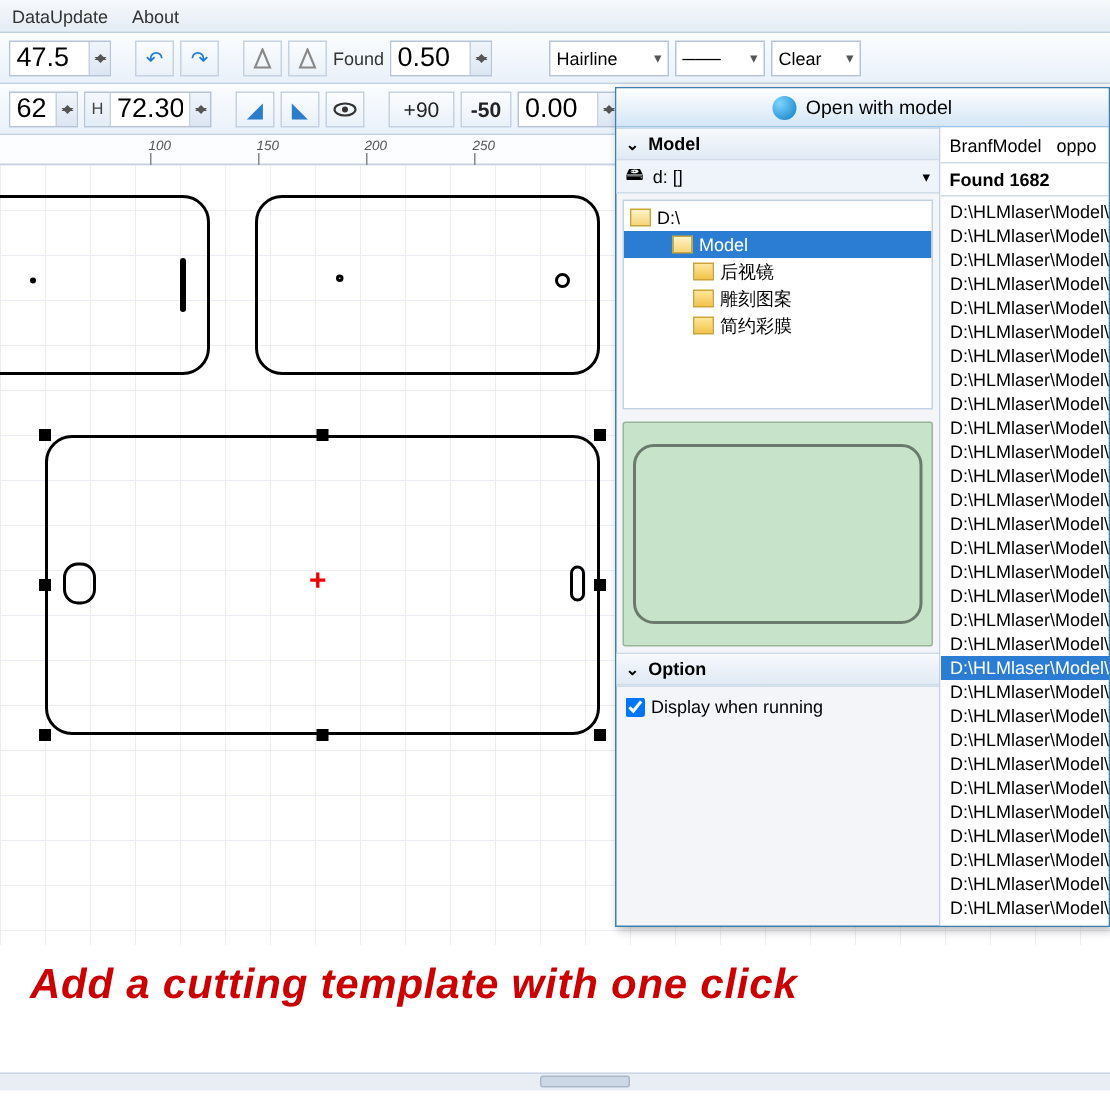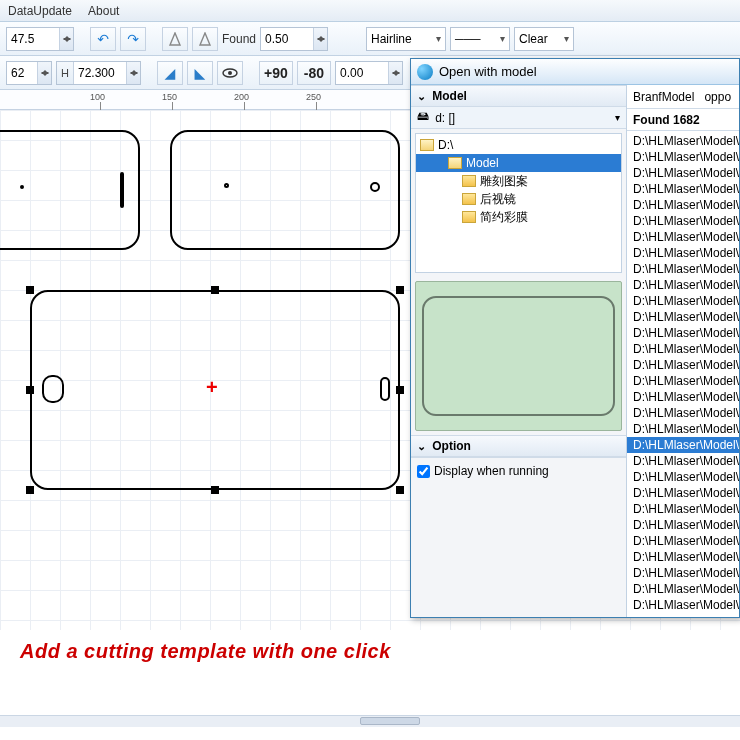--- a/index.html
+++ b/index.html
@@ -3,51 +3,51 @@
 <meta charset="utf-8">
 <style>
 * { box-sizing: border-box; margin: 0; padding: 0; font-family: "Segoe UI", Tahoma, sans-serif; }
 body { width: 740px; height: 740px; background: #fff; overflow: hidden; position: relative; font-size: 12px; }
 
 .menubar { height: 22px; background: linear-gradient(#f6f9fc,#e4ecf5); border-bottom: 1px solid #bcd0e2; display: flex; align-items: center; padding-left: 8px; gap: 16px; font-size: 12px; color: #333; }
 .toolbar1, .toolbar2 { display: flex; align-items: center; gap: 4px; padding: 4px 6px; background: linear-gradient(#fbfdff,#e9f1f9); border-bottom: 1px solid #c2d2e3; height: 34px; }
 
 .numbox { display:flex; align-items:center; border:1px solid #b5c4d6; background:#fff; height:24px; }
 .numbox .lbl { background: linear-gradient(#f4f8fc,#e3edf6); border-right:1px solid #c5d2e2; padding:0 4px; height:100%; display:flex; align-items:center; font-size:11px; color:#444;}
-.numbox input { border:none; width:52px; text-align:left; padding:0 4px; font-size:12px; height:100%; outline:none;}
+.numbox input { border:none; width:52px; text-align:left; padding:0 4px; font-size:18px; height:100%; outline:none;}
 .numbox .stepper { width:14px; background:linear-gradient(#f0f5fb,#dce6f2); border-left:1px solid #c5d2e2; height:100%; position:relative;}
 .numbox .stepper::before{content:"";position:absolute;left:3px;top:4px;border:4px solid transparent;border-bottom-color:#555;}
 .numbox .stepper::after{content:"";position:absolute;left:3px;bottom:4px;border:4px solid transparent;border-top-color:#555;}
 
 .tbtn { width:26px; height:24px; border:1px solid #c5d2e2; background:linear-gradient(#fbfdff,#e9f1f8); display:flex; align-items:center; justify-content:center; font-size:14px; color:#2b6fbf; cursor:pointer;}
 .sep { width:8px; }
 .steplabel { font-size:12px; color:#333; }
 
 .combo { border:1px solid #b5c4d6; background:#fff; height:24px; display:flex; align-items:center; padding:0 4px; font-size:12px; min-width:80px;}
 .combo .arrow{ margin-left:auto; font-size:10px; color:#555;}
 
 .ruler-h { height:20px; background:#fcfdff; border-bottom:1px solid #c5d2e2; position:relative; font-size:9px; color:#555;}
 .ruler-h .tick{position:absolute;top:0;height:20px;}
 .ruler-h .tick::before{content:"";position:absolute;bottom:0;left:0;width:1px;height:8px;background:#888;}
-.ruler-h .lbl{position:absolute;bottom:8px;left:-10px;width:24px;text-align:left;}
+.ruler-h .lbl{position:absolute;bottom:8px;left:-10px;width:24px;text-align:right;font-style:italic;}
 
 .canvas-area { position:relative; height:520px; background:#fff; overflow:hidden;}
 .grid { position:absolute; inset:0;
   background-image:
     linear-gradient(#eaeef4 1px,transparent 1px),
     linear-gradient(90deg,#eaeef4 1px,transparent 1px);
   background-size: 30px 30px;
 }
 
 .shape{position:absolute;border:2px solid #000;border-radius:18px;background:transparent;}
 .handle{position:absolute;width:8px;height:8px;background:#000;}
 .crosshair{position:absolute;color:#e00;font-size:20px;font-weight:bold;}
 
 .floating-panel { position:absolute; top:58px; left:410px; width:330px; height:560px; background:#f3f5f8; border:1px solid #3c7fb1; box-shadow:2px 2px 6px rgba(0,0,0,.3);}
-.fp-title{height:26px;background:linear-gradient(#fdfeff,#d5e6f6);border-bottom:1px solid #9cc4e4;display:flex;align-items:center;gap:6px;padding:0 6px;font-size:13px;color:#000;}
+.fp-title{height:26px;background:linear-gradient(#fdfeff,#d5e6f6);border-bottom:1px solid #9cc4e4;display:flex;align-items:center;gap:6px;padding:0 6px;font-size:13px;color:#000;justify-content:center;}
 .fp-icon{width:16px;height:16px;border-radius:50%;background:radial-gradient(circle at 30% 30%,#7fd4ff,#0a7dc5);}
 .fp-panels{display:flex;height:calc(100% - 26px);}
 .fp-left{width:216px;border-right:1px solid #c2d2e3;display:flex;flex-direction:column;}
 .fp-right{flex:1;background:#fff;overflow:hidden;display:flex;flex-direction:column;}
 
 .acc-hdr{height:22px;background:linear-gradient(#f6f9fd,#e1eaf4);border-top:1px solid #cfdbe8;border-bottom:1px solid #cfdbe8;display:flex;align-items:center;gap:6px;padding:0 6px;font-weight:bold;font-size:12px;}
 .acc-hdr .chev{font-size:11px;}
 .drive-row{height:22px;background:#eef4fa;border-bottom:1px solid #cfdbe8;display:flex;align-items:center;padding:0 6px;gap:6px;font-size:12px;}
 .tree{flex:0 0 140px;background:#fff;border:1px solid #c2d2e3;margin:4px;overflow:auto;font-size:12px;padding:2px 0;}
 .tree .row{display:flex;align-items:center;height:18px;padding-left:4px;gap:4px;cursor:default;white-space:nowrap;}
@@ -60,21 +60,21 @@
 .opt-area{padding:6px;display:flex;flex-direction:column;gap:6px;border-top:1px solid #cfdbe8;}
 .dlbtn{height:26px;border:1px solid #a6b8cc;background:linear-gradient(#fdfeff,#e6eef7);font-size:12px;}
 .checkbox-row{display:flex;align-items:center;gap:4px;font-size:12px;}
 
 .brand-row{height:24px;border-bottom:1px solid #cfdbe8;display:flex;align-items:center;gap:10px;padding:0 6px;font-size:12px;}
 .found-row{height:22px;border-bottom:1px solid #cfdbe8;padding:0 6px;font-weight:bold;display:flex;align-items:center;font-size:12px;}
 .list{flex:1;overflow:auto;font-family:Consolas,monospace;font-size:12px;line-height:16px;padding:2px 0;}
 .list .li{padding:0 6px;white-space:nowrap;}
 .list .li.sel{background:#2b7cd3;color:#fff;}
 
-.big-caption{position:absolute;left:20px;right:0;top:640px;font-size:20px;font-weight:800;font-style:italic;color:#c00;letter-spacing:.5px;white-space:nowrap;}
+.big-caption{position:absolute;left:20px;right:0;top:640px;font-size:28px;font-weight:800;font-style:italic;color:#c00;letter-spacing:.5px;white-space:nowrap;}
 .bottom-bar{position:absolute;left:0;right:0;top:715px;height:12px;background:#e9eef5;border-top:1px solid #cad6e4;}
 .bottom-bar .thumb{position:absolute;left:360px;width:60px;top:1px;height:8px;background:#cdd8e6;border:1px solid #aab7c8;border-radius:2px;}
 </style>
 </head>
 <body>
 
 <div class="menubar">
   <span>DataUpdate</span>
   <span>About</span>
 </div>
@@ -131,22 +131,22 @@
   <div class="sep"></div>
   <div class="tbtn" style="color:#2a7dc9">◢</div>
   <div class="tbtn" style="color:#2a7dc9">◣</div>
   <div class="tbtn">
       <svg width="16" height="10">
         <ellipse cx="8" cy="5" rx="7" ry="4" fill="none" stroke="#333" stroke-width="1.4"></ellipse>
         <circle cx="8" cy="5" r="2" fill="#333"></circle>
       </svg>
     </div>
   <div class="sep"></div>
-  <div class="tbtn" style="width:34px;font-weight:bold;color:#222">+90</div>
-  <div class="tbtn" style="width:34px;font-weight:bold;color:#222">-80</div>
+  <div class="tbtn" style="width:44px;font-weight:normal;color:#222">+90</div>
+  <div class="tbtn" style="width:34px;font-weight:bold;color:#222">-50</div>
   <div class="numbox">
       <input value="0.00" style="">
       <div class="stepper"></div>
     </div>
 </div>
 
 <div class="ruler-h">
   <div class="tick" style="left:100px">
       <span class="lbl">100</span>
     </div>
@@ -207,25 +207,25 @@
         <div class="row">
             <span class="ic ic-folder-open"></span>
             <span>D:\</span>
           </div>
         <div class="row sel" style="padding-left:32px">
             <span class="ic ic-folder-open"></span>
             <span>Model</span>
           </div>
         <div class="row" style="padding-left:46px">
             <span class="ic ic-folder"></span>
-            <span>雕刻图案</span>
+            <span>后视镜</span>
           </div>
         <div class="row" style="padding-left:46px">
             <span class="ic ic-folder"></span>
-            <span>后视镜</span>
+            <span>雕刻图案</span>
           </div>
         <div class="row" style="padding-left:46px">
             <span class="ic ic-folder"></span>
             <span>简约彩膜</span>
           </div>
       </div>
       <div class="preview">
           <div class="phone"></div>
         </div>
       <div class="acc-hdr">

